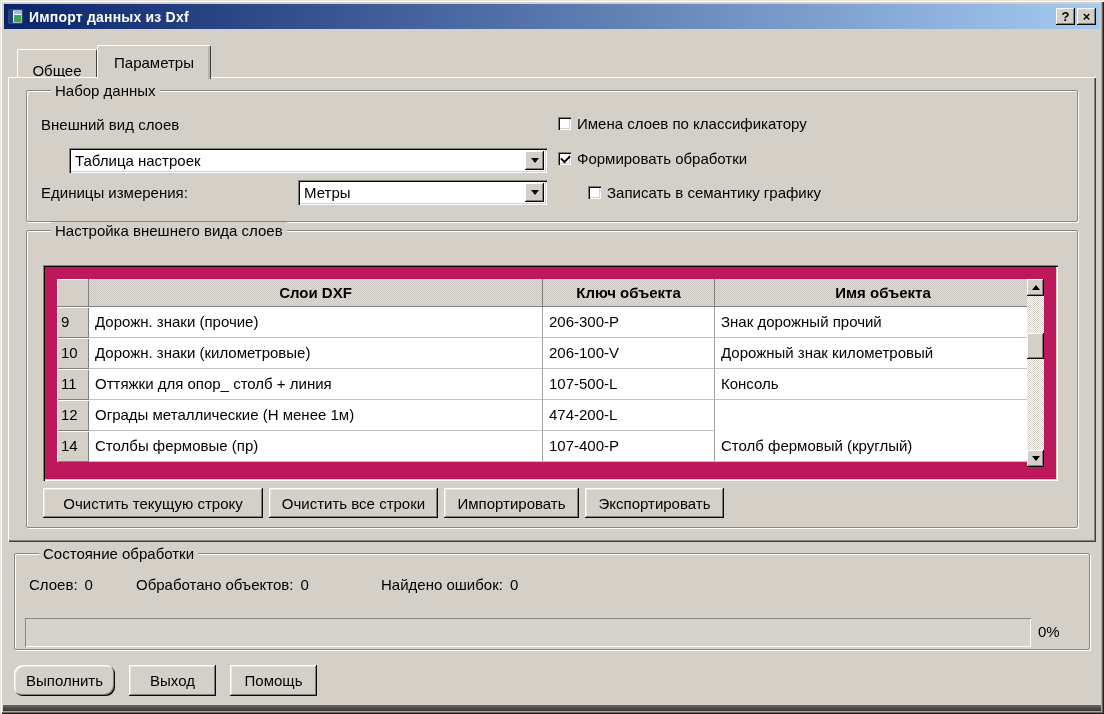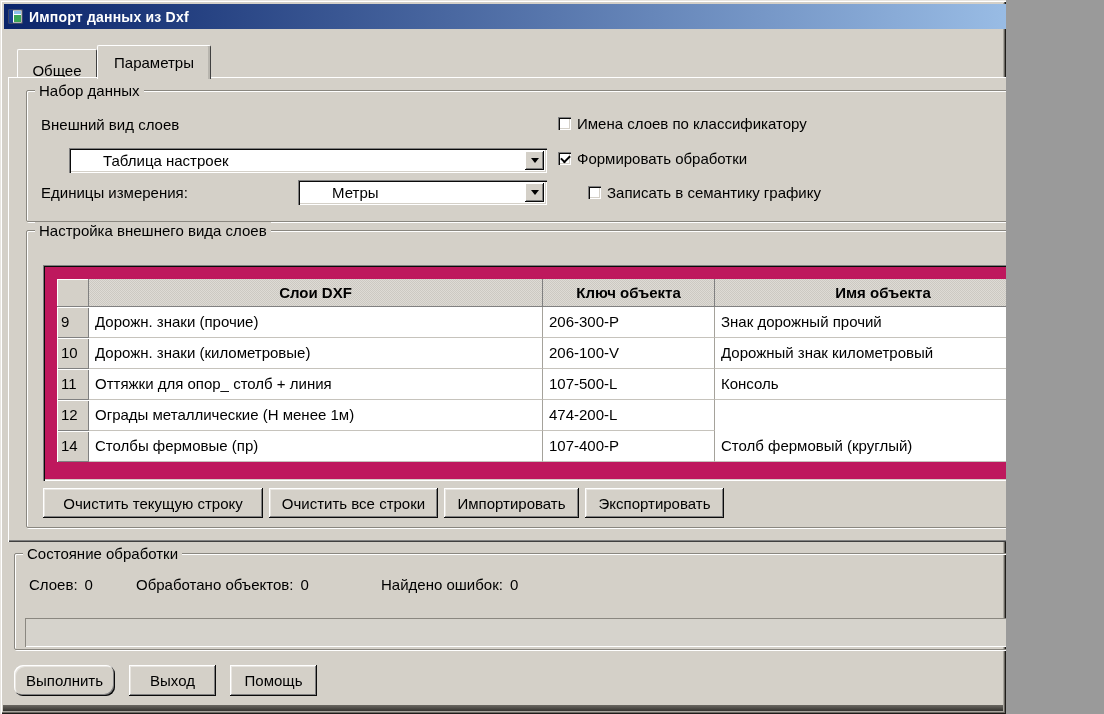--- a/index.html
+++ b/index.html
@@ -2,21 +2,21 @@
 <html style="--bg: #d4d0c8; --sel: #0a246a; --tb1: #0a246a; --tb2: #a6caf0;"><head>
 <meta charset="utf-8">
 <style>
   :root{
     --bg:#d4d0c8; --sel:#0a246a; --tb1:#0a246a; --tb2:#a6caf0;
     --dk:#404040; --md:#808080; --lt:#ffffff; --face-lt:#e8e5e0;
   }
   *{box-sizing:border-box; margin:0; padding:0; font-family:"Liberation Sans",sans-serif;}
   html,body{background:#9a9a9a;}
   .window{
-    position:relative; width:1006px; height:714px; background:var(--bg);
+    position:relative; width:1104px; height:714px; background:var(--bg);
     box-shadow: inset 1px 1px 0 var(--face-lt), inset 2px 2px 0 #ffffff,
                 inset -1px -1px 0 #1f1d1a, inset -2px -2px 0 #6b6862,
                 inset 3px 3px 0 var(--bg), inset -3px -3px 0 #a8a59e;
     overflow:hidden; font-size:15px; color:#000;
   }
   .window::after{content:""; position:absolute; left:3px; right:3px; bottom:3px; height:6px;
     background:linear-gradient(#6b6862,#35332f); }
   
   .titlebar{position:absolute; left:4px; top:4px; width:1096px; height:25px;
     background:linear-gradient(90deg,var(--tb1),var(--tb2));
@@ -35,29 +35,29 @@
   .tab.active{top:45px; height:34px; z-index:3; padding-top:8px;
     box-shadow: inset -2px 0 0 #b8b5ae;}
   .tab-general{left:17px; width:80px;}
   .tab-params{left:97px; width:114px;}
   
   .panel{position:absolute; left:8px; top:77px; width:1088px; height:465px; background:var(--bg); z-index:2;
     box-shadow: inset 1px 1px 0 #fff, inset -1px -1px 0 var(--dk), inset -2px -2px 0 var(--md);}
   
   .group{position:absolute; border:1px solid #8a8780; border-radius:2px;
     box-shadow: inset 1px 1px 0 #fff, 1px 1px 0 #fff; z-index:3;}
-  .group .legend{position:absolute; top:-9px; left:8px; background:var(--bg); padding:0 4px; font-size:15px;}
+  .group .legend{position:absolute; top:-9px; left:24px; background:var(--bg); padding:0 4px; font-size:15px;}
   .g-dataset{left:26px; top:90px; width:1052px; height:132px;}
   .g-layers{left:26px; top:230px; width:1052px; height:298px;}
   .g-status{left:14px; top:553px; width:1076px; height:97px; z-index:1;}
   .lbl{position:absolute; white-space:nowrap;}
   
   .combo{position:absolute; height:25px; background:#fff;
     box-shadow: inset 1px 1px 0 var(--md), inset 2px 2px 0 #0a0a0a, inset -1px -1px 0 #fff, inset -2px -2px 0 var(--bg);
-    display:flex; align-items:center;padding-left:28px;}
+    display:flex; align-items:center;}
   .combo .cval{flex:1; padding:0 6px; font-size:15px; white-space:nowrap; overflow:hidden;}
   .combo .cbtn{width:19px; height:19px; margin-right:3px; background:var(--bg);
     box-shadow: inset -1px -1px 0 #0a0a0a, inset 1px 1px 0 #fff, inset -2px -2px 0 var(--md);
     display:flex; align-items:center; justify-content:center;}
   .arrow-down{width:0; height:0; border:4px solid transparent; border-top:5px solid #000; margin-top:4px;}
   
   .cbrow{position:absolute; display:flex; align-items:center; gap:6px; white-space:nowrap;}
   .checkbox{width:13px; height:13px; background:#fff; position:relative; flex:0 0 13px;
     box-shadow: inset 1px 1px 0 var(--md), inset 2px 2px 0 #0a0a0a, inset -1px -1px 0 #fff, inset -2px -2px 0 var(--bg);}
   .checkbox.checked::after{content:""; position:absolute; left:3px; top:3px; width:7px; height:4px;

